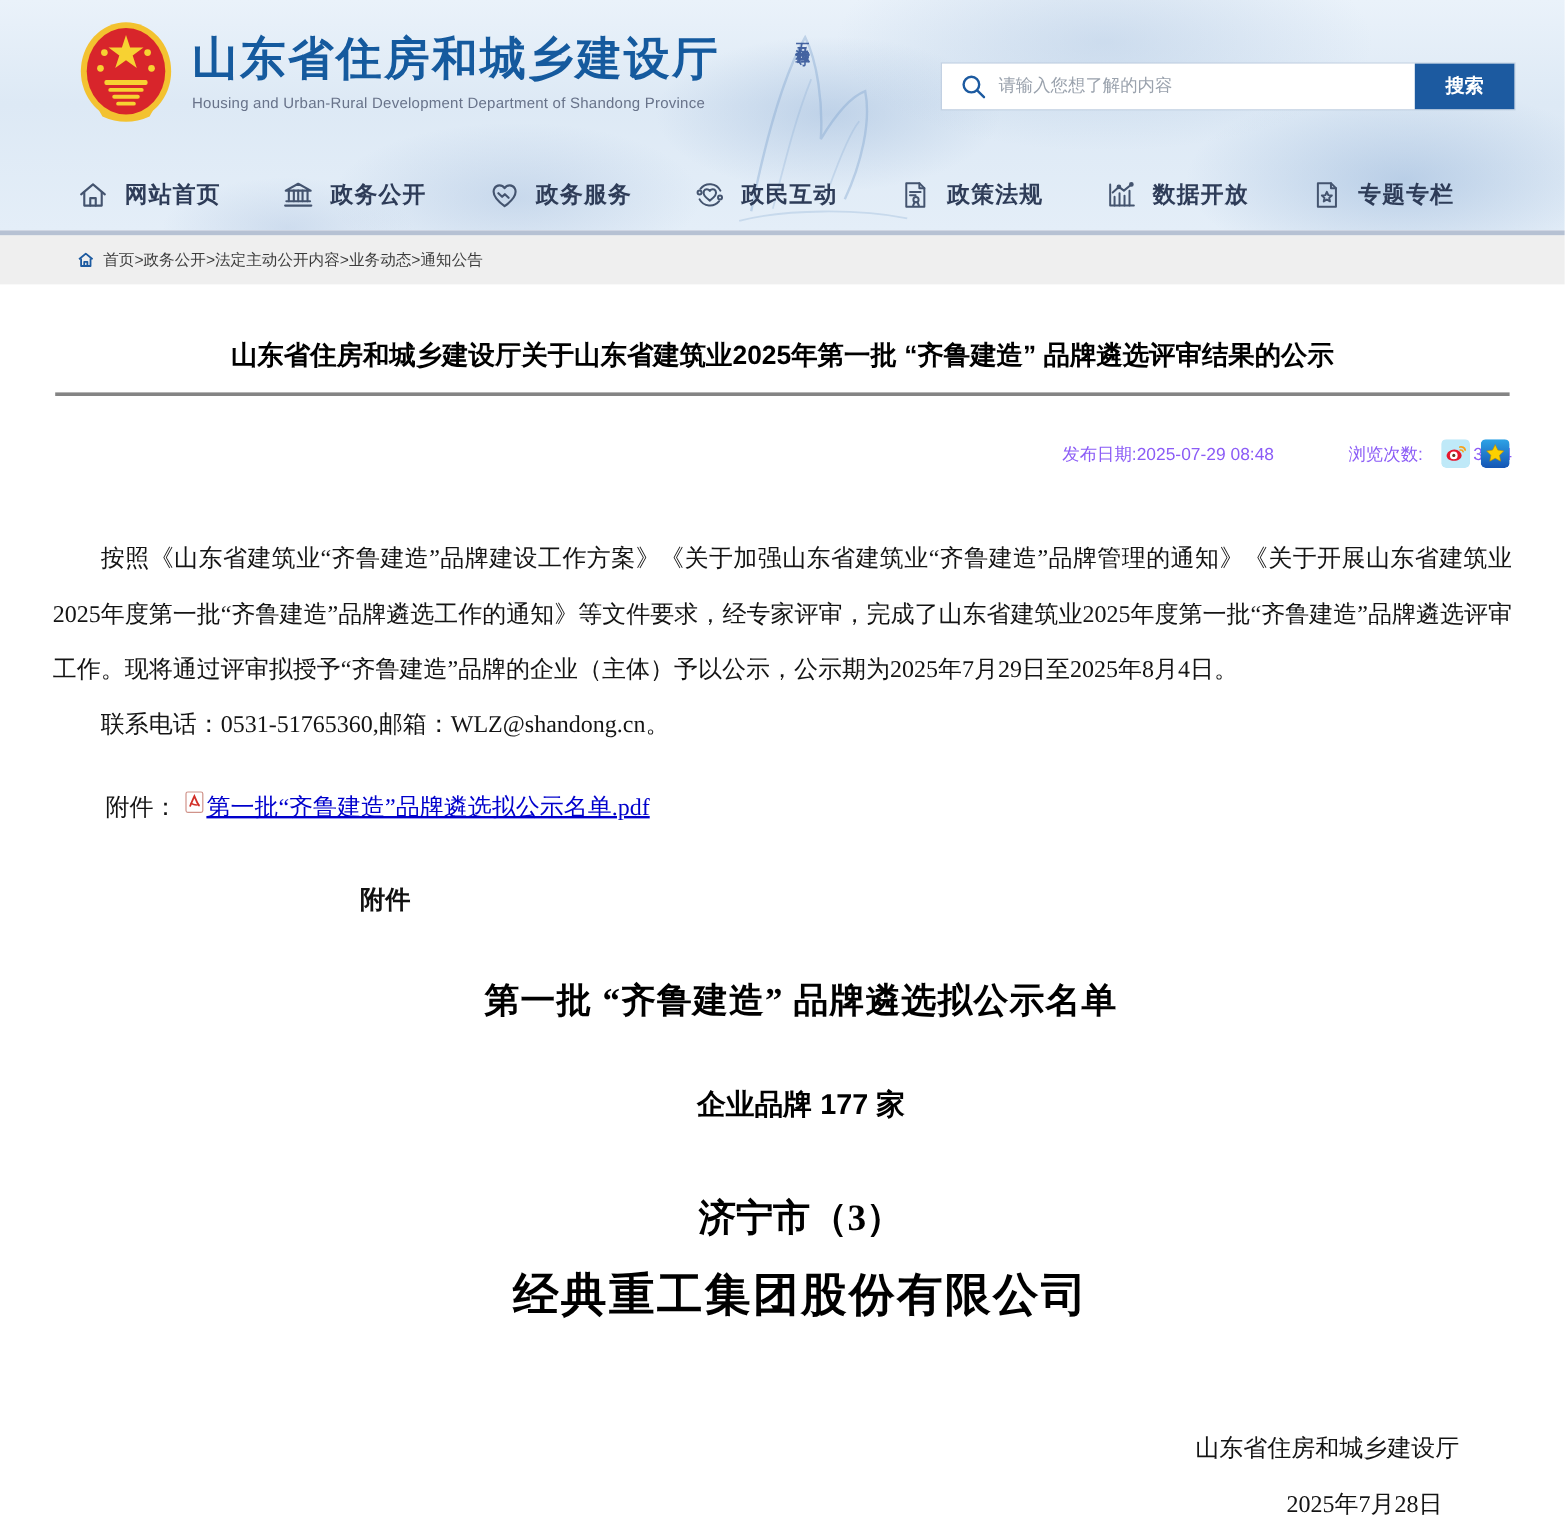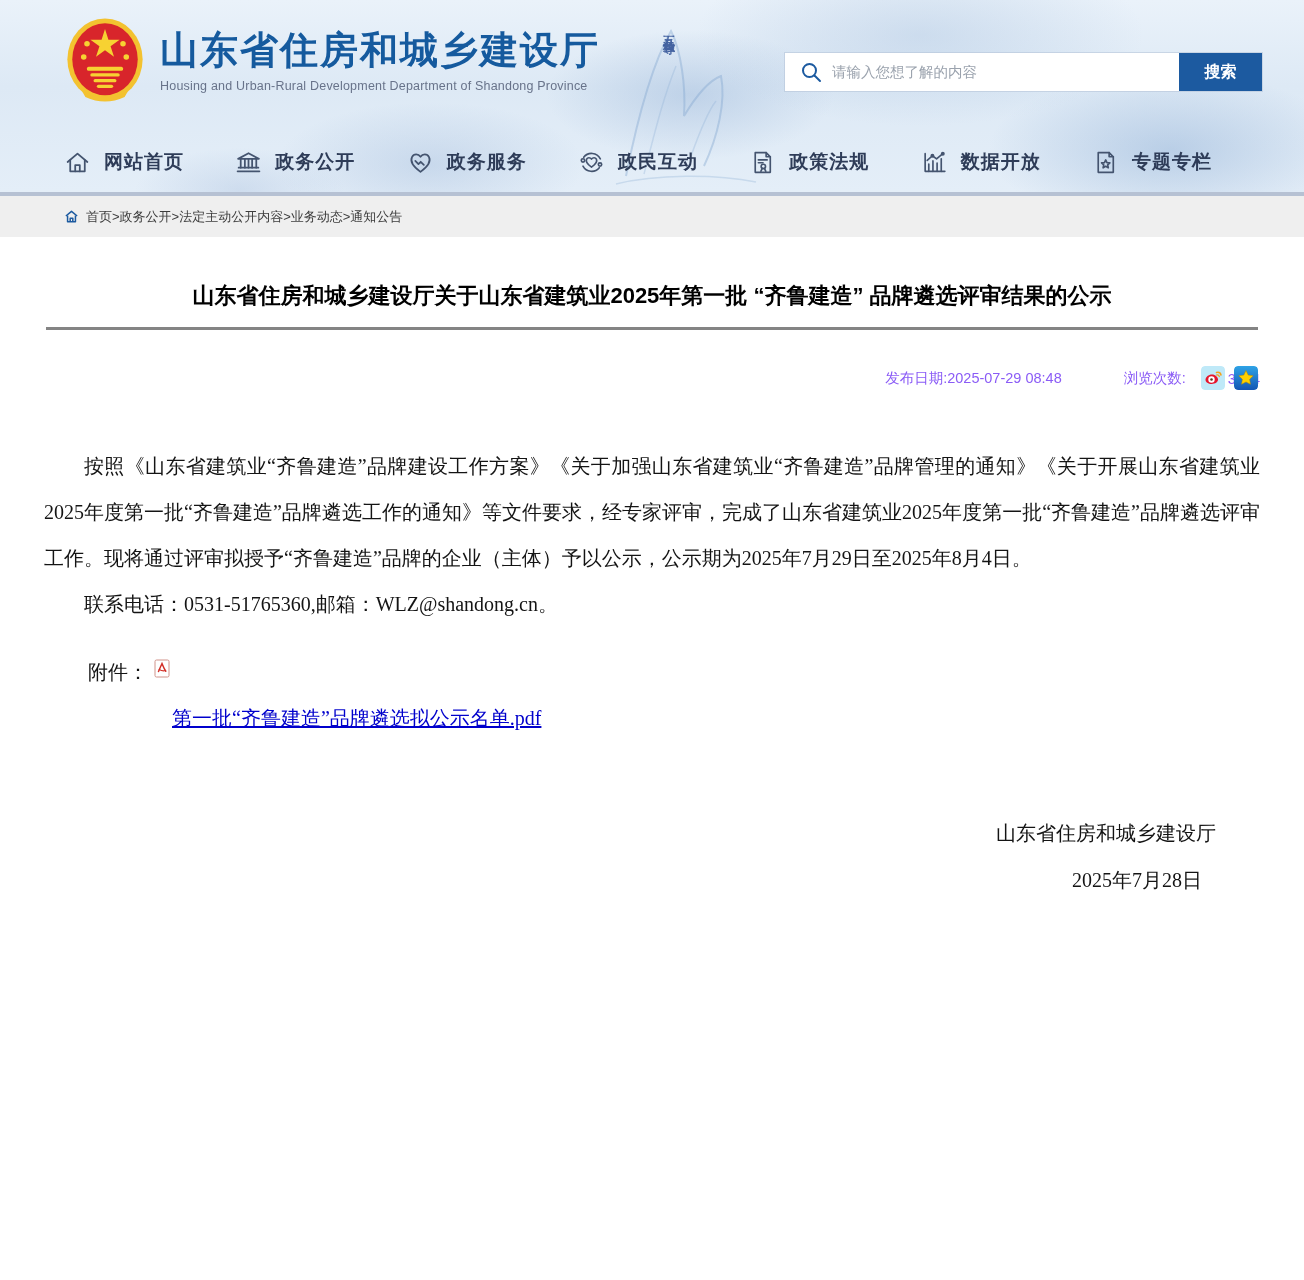--- a/index.html
+++ b/index.html
@@ -85,21 +85,21 @@
     margin-top:50px; font-family:"Liberation Serif","DejaVu Serif",serif;
     font-size:20px; color:#141414; line-height:46px; text-align:justify;
   }
   .body-text p { text-indent:2em; }
 
   .attachment-row {
     margin-top:32px; font-family:"Liberation Serif","DejaVu Serif",serif;
     font-size:20px; color:#141414; padding-left:2.2em; display:flex; align-items:flex-start;
   }
   .attachment-row .pdf { margin:0 2px 0 6px; flex:0 0 auto; }
-  .attachment-link { color:#0000cc; text-decoration:underline; cursor:pointer;margin-top:46px; }
+  .attachment-link { color:#0000cc; text-decoration:underline; cursor:pointer; }
 
   
   .preview { margin:50px 0 0 256px; width:735px; }
   .preview-heading { font-size:21px; font-weight:bold; color:#111; }
   .doc-title {
     text-align:center; margin-top:50px; font-size:29px; font-weight:bold; color:#000;
     font-family:"Liberation Serif","DejaVu Serif",serif; letter-spacing:1px;
   }
   .doc-sub { text-align:center; margin-top:50px; font-size:24px; font-weight:bold; color:#000; }
   .doc-city {
@@ -274,19 +274,26 @@
   <div class="attachment-row">
     <span>附件：</span>
     <svg class="pdf" width="16" height="19" viewBox="0 0 16 19">
       <rect x="1" y="1" width="14" height="17" rx="1.5" fill="#fff" stroke="#d0938a"></rect>
       <path d="M4.5 12.5 C6 9 7.5 5.5 8 4.5 C8.6 5.8 9.8 9.5 11.8 12.2" stroke="#d22f27" stroke-width="1.5" fill="none" stroke-linecap="round"></path>
       <path d="M5.2 10.5 C7.5 11.8 9.8 12 11.5 11.5" stroke="#d22f27" stroke-width="1.2" fill="none" stroke-linecap="round"></path>
     </svg>
     <a class="attachment-link">第一批“齐鲁建造”品牌遴选拟公示名单.pdf</a>
   </div>
 
+  <div class="preview">
+    <div class="preview-heading">附件</div>
+    <div class="doc-title">第一批 “齐鲁建造” 品牌遴选拟公示名单</div>
+    <div class="doc-sub">企业品牌 177 家</div>
+    <div class="doc-city">济宁市（3）</div>
+    <div class="doc-company">经典重工集团股份有限公司</div>
+  </div>
 
   <div class="sign-block">
     <div class="sign-name">山东省住房和城乡建设厅</div>
     <div class="sign-date">2025年7月28日</div>
   </div>
 
 </div>
 
 </body></html>

